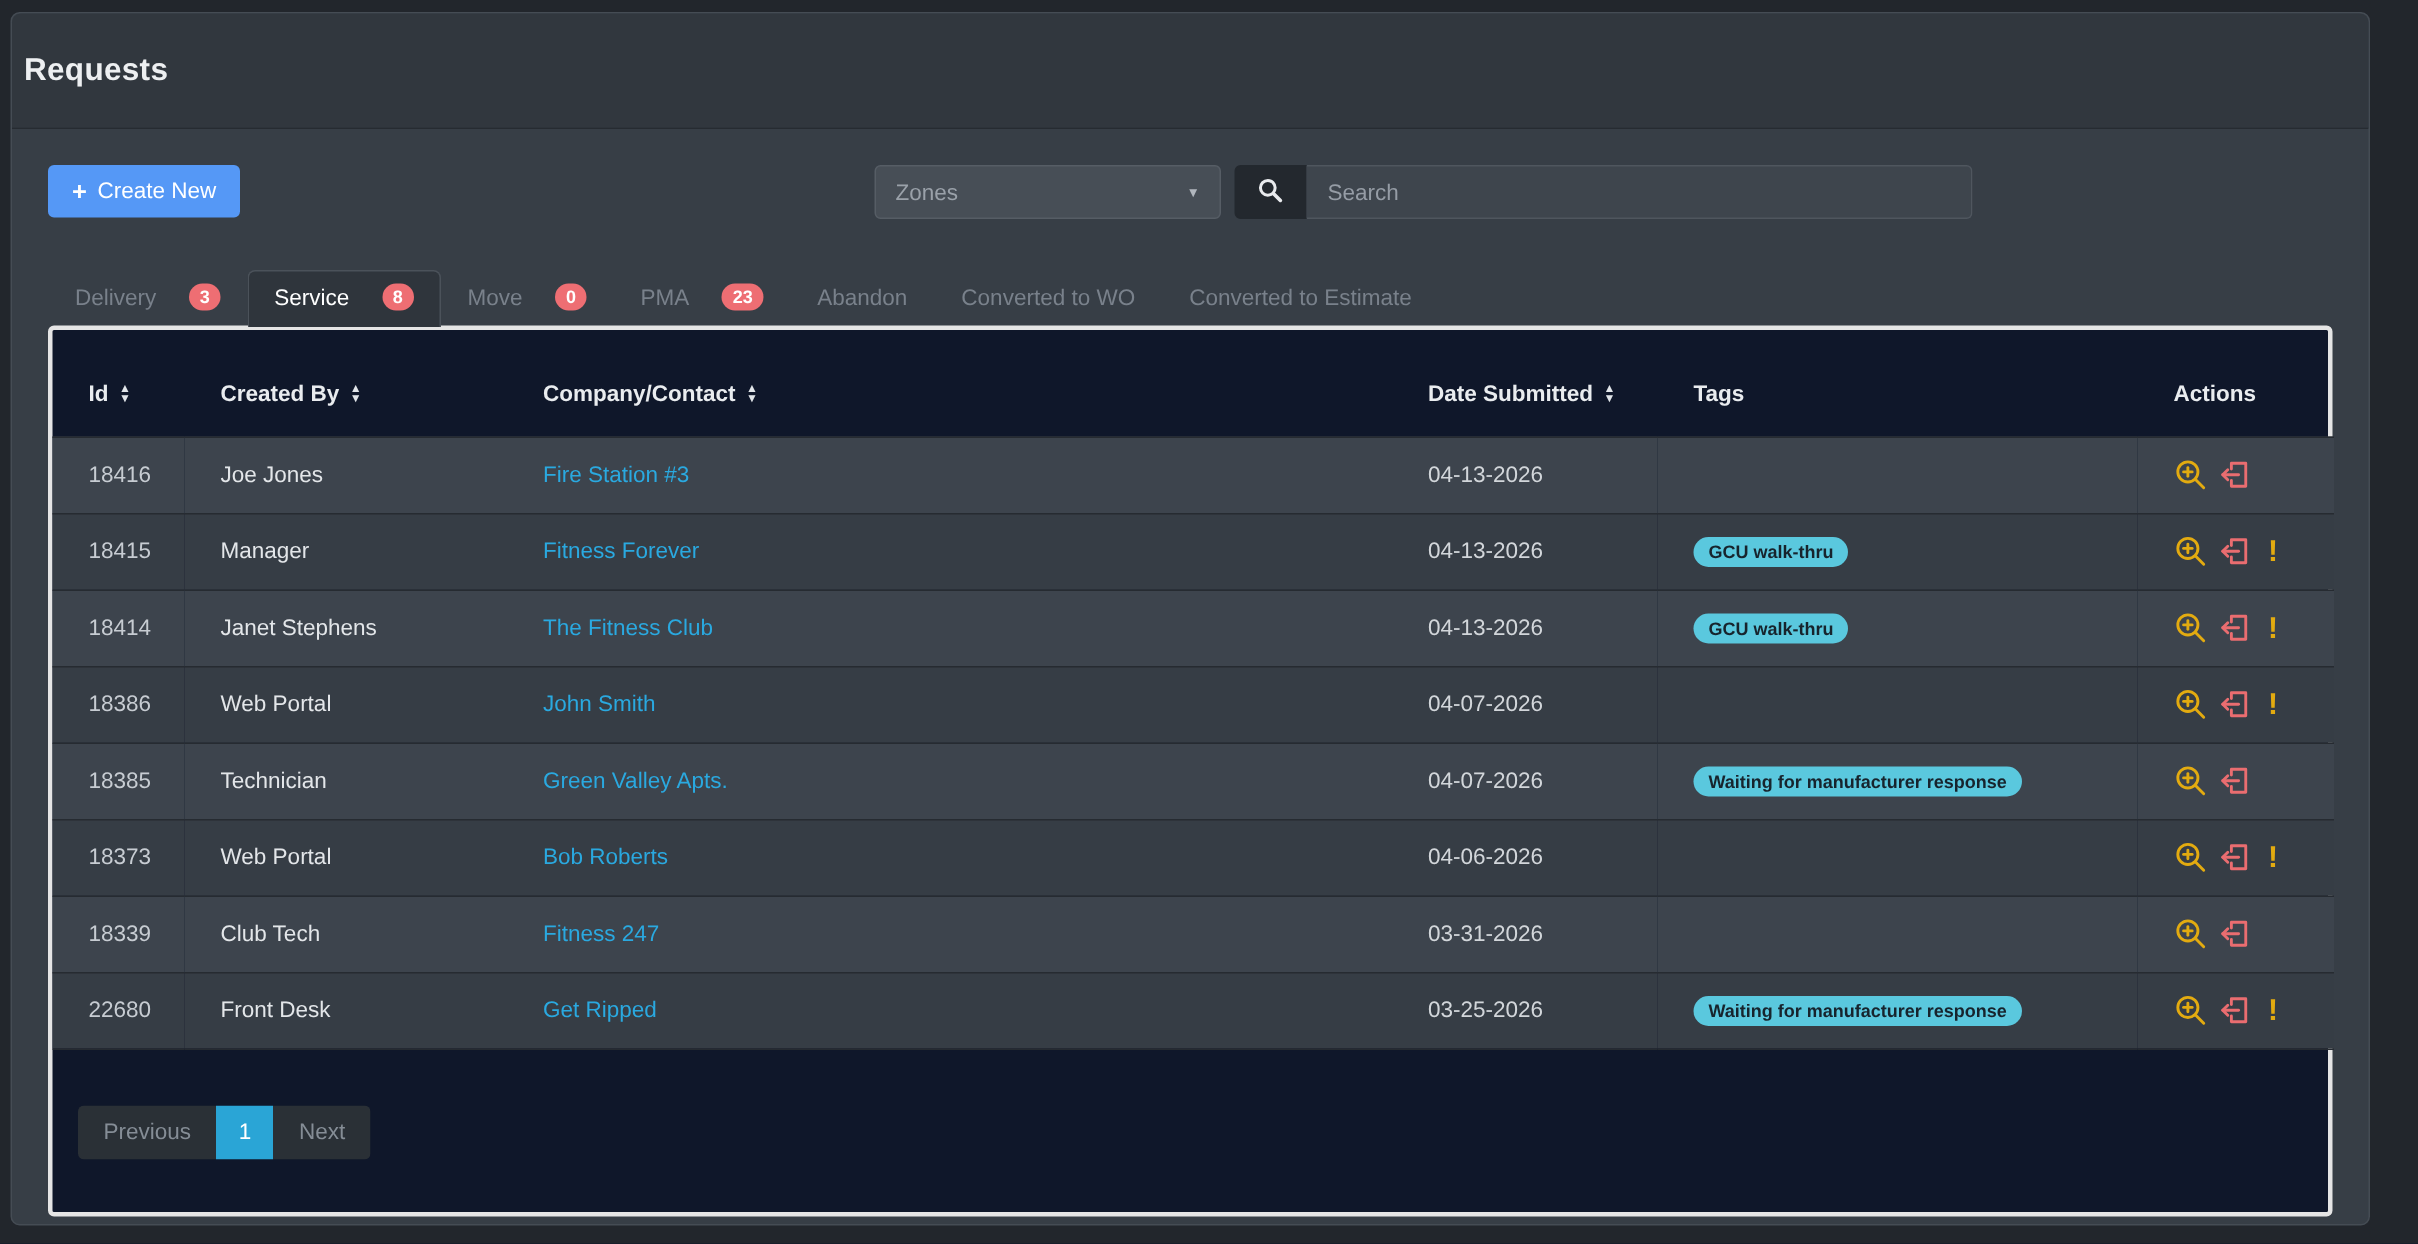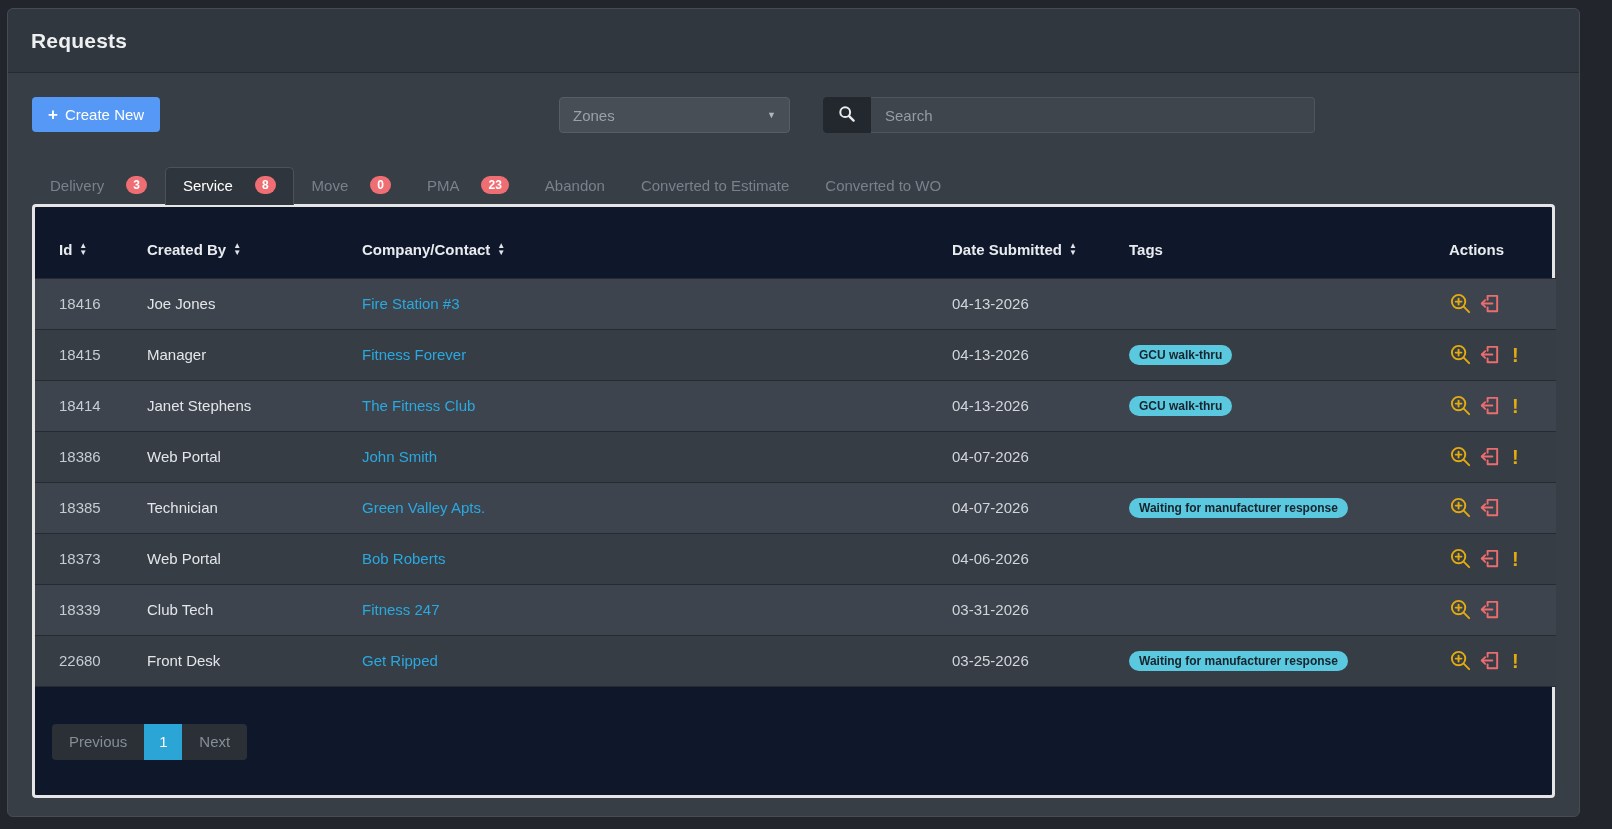--- a/index.html
+++ b/index.html
@@ -11,42 +11,42 @@
     overflow:hidden;
   }
   .panel {
     position:absolute; left:7px; top:8px;
     width:1573px; height:809px;
     background:#373e46;
     border:1px solid #454c54;
     border-radius:6px;
   }
   .panel-header {
-    height:64px;
+    height:77px;
     background:#31373e;
     border-bottom:1px solid #262b31;
     border-radius:6px 6px 0 0;
     display:flex; align-items:center;
-    padding:0 23px;
+    padding:0 8px;
   }
   .panel-title { font-size:21px; font-weight:700; color:#edeff1; letter-spacing:.2px; }
   .panel-body { position:relative; padding:24px; }
 
   .btn-create {
     height:35px; padding:0 16px;
     background:var(--accent_blue,#5598f6);
     color:#fff; font-size:15px;
     border:none; border-radius:4px;
     display:inline-flex; align-items:center; gap:7px;
     cursor:pointer; font-family:inherit;
   }
   .plus-glyph { font-size:17px; font-weight:700; line-height:1; }
 
   .zones {
-    position:absolute; left:551px; top:24px;
+    position:absolute; left:575px; top:24px;
     width:231px; height:36px;
     background:#474e56; border:1px solid #565d65;
     border-radius:4px;
     display:flex; align-items:center; justify-content:space-between;
     padding:0 13px;
     color:#9aa1a9; font-size:15px; cursor:pointer;
   }
   .caret { font-size:9px; color:#b0b6bd; }
 
   .search-group { position:absolute; left:815px; top:24px; width:492px; height:36px; display:flex; }
@@ -189,26 +189,26 @@
     <span class="tab-label">PMA</span>
     <span class="badge">23</span>
   </div>
 
   <div class="tab">
     <span class="tab-label">Abandon</span>
 
   </div>
 
   <div class="tab">
+    <span class="tab-label">Converted to WO</span>
+
+  </div>
+
+  <div class="tab">
     <span class="tab-label">Converted to Estimate</span>
-
-  </div>
-
-  <div class="tab">
-    <span class="tab-label">Converted to WO</span>
 
   </div>
 </div>
 
     <div class="card">
       <table>
         <colgroup>
           <col style="width:88px">
             <col style="width:215px">
             <col style="width:590px">

